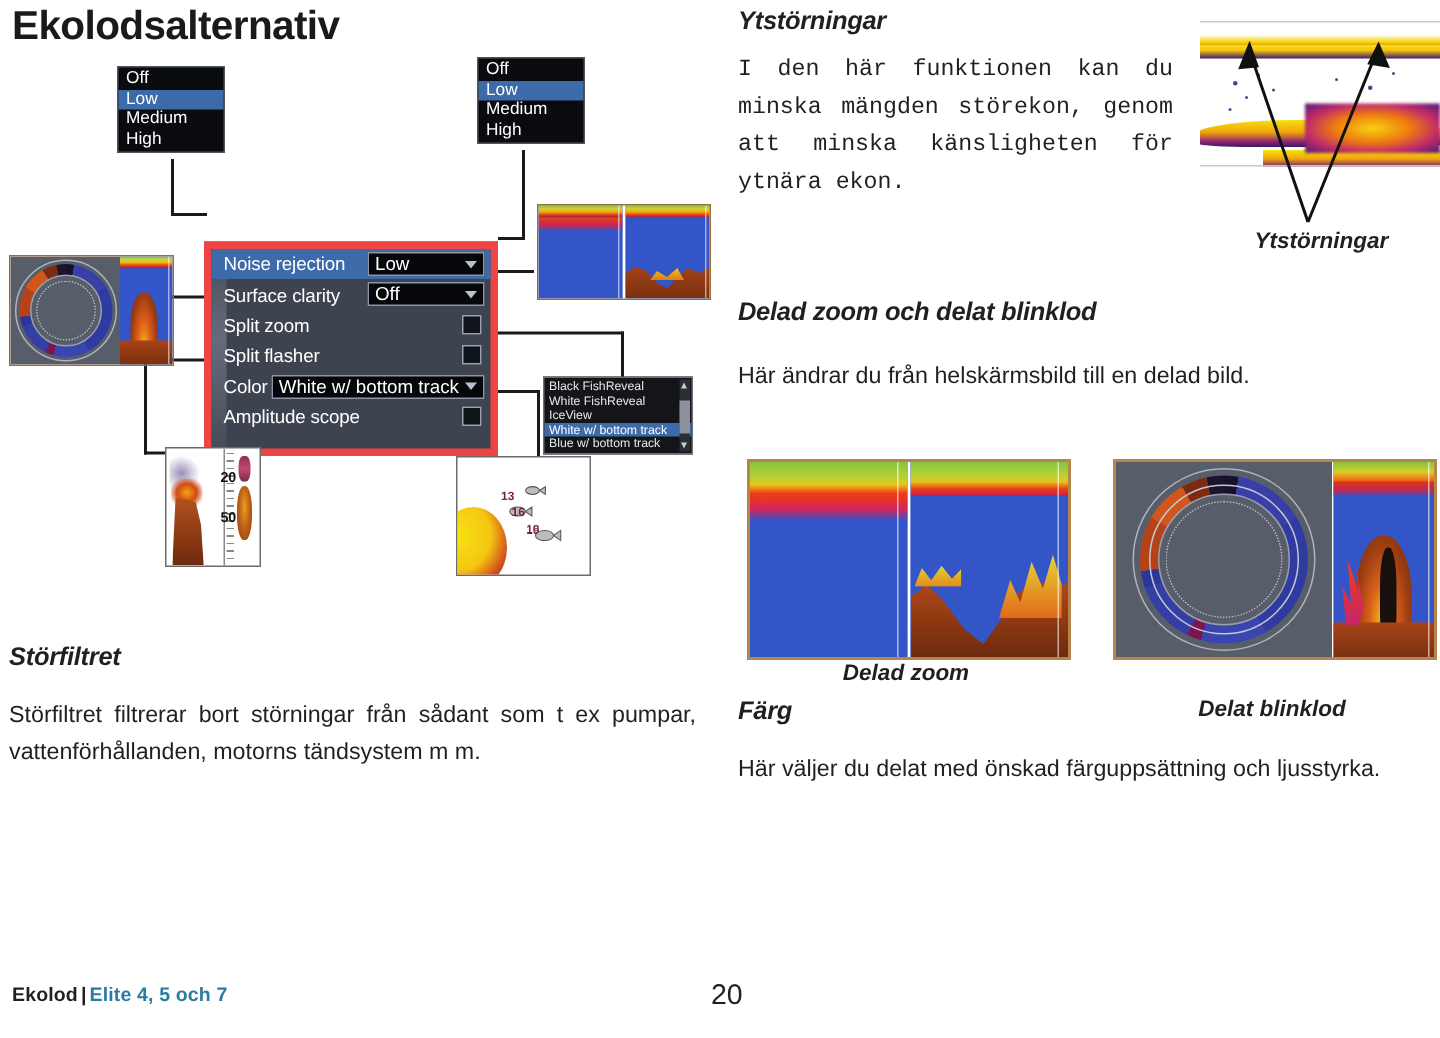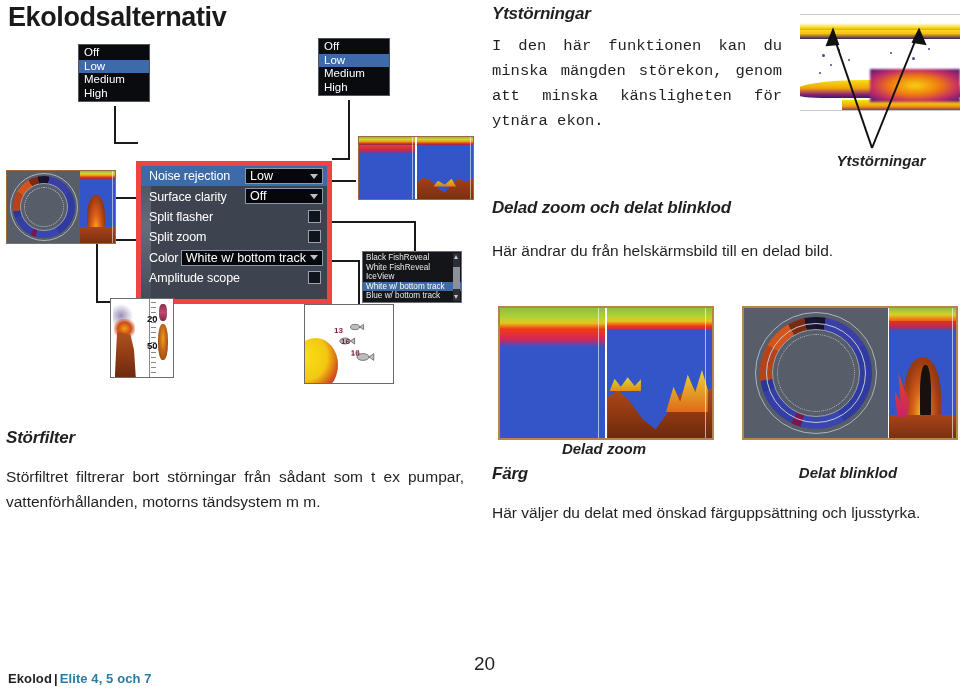--- a/index.html
+++ b/index.html
@@ -41,21 +41,20 @@
   
   #farg-head{position:absolute;left:492px;top:464px;}
   #farg-body{position:absolute;left:492px;top:500px;width:466px;}
   #cap-dz{position:absolute;left:498px;top:440px;width:212px;}
   #cap-db{position:absolute;left:742px;top:464px;width:212px;}
 
   
   #footer{
     position:absolute;left:8px;top:655px;font-size:13px;font-weight:bold;
     letter-spacing:0.1px;
-    margin-top:16px;
   }
   #footer .f-dark{color:#231f20;}
   #footer .f-sep{color:#231f20;padding:0 2px;}
   #footer .f-blue{color:#2a7ca3;}
   #pagenum{
     position:absolute;left:474px;top:653px;font-size:19px;color:#231f20;
   }
 
   
   #opt-panel{
@@ -244,26 +243,26 @@
 
     <div class="row">
       <span class="lbl">Surface clarity</span>
       <span class="val">
         <span class="vtxt">Off</span>
         <span class="car"></span>
       </span>
     </div>
 
     <div class="row">
+      <span class="lbl">Split zoom</span>
+      <span class="chk"></span>
+    </div>
+
+    <div class="row">
       <span class="lbl">Split flasher</span>
-      <span class="chk"></span>
-    </div>
-
-    <div class="row">
-      <span class="lbl">Split zoom</span>
       <span class="chk"></span>
     </div>
 
     <div class="row color">
       <span class="lbl">Color</span>
       <span class="val">
         <span class="vtxt">White w/ bottom track</span>
         <span class="car"></span>
       </span>
     </div>
@@ -467,21 +466,21 @@
              background:linear-gradient(180deg,#a8431a 0%,#7a300f 100%);"></div>
         <div style="position:absolute;left:8%;bottom:16%;width:22%;height:34%;
              background:linear-gradient(180deg,#e8421a 0%,#c8246a 100%);
              clip-path:polygon(20% 100%,0% 40%,42% 66%,26% 0%,78% 48%,62% 12%,100% 70%,76% 100%);"></div>
         <div style="position:absolute;right:3px;top:0;bottom:0;width:1px;background:rgba(255,255,255,.6);"></div>
       </div>
     </div>
   </div>
   <div class="cap" id="cap-db">Delat blinklod</div>
 
-  <div class="sec-head" id="sf-head">Störfilter</div>
+  <div class="sec-head" id="sf-head">Störfiltret</div>
   <div class="body-txt" id="sf-body">Störfiltret filtrerar bort störningar från sådant som t ex pumpar, vattenförhållanden, motorns tändsystem m m.</div>
 
   <div class="sec-head" id="farg-head">Färg</div>
   <div class="body-txt nojust" id="farg-body">Här väljer du delat med önskad färguppsättning och ljusstyrka.</div>
 
   <div id="footer">
     <span class="f-dark">Ekolod</span><span class="f-sep">|</span><span class="f-blue">Elite 4, 5 och 7</span>
   </div>
   <div id="pagenum">20</div>
 

